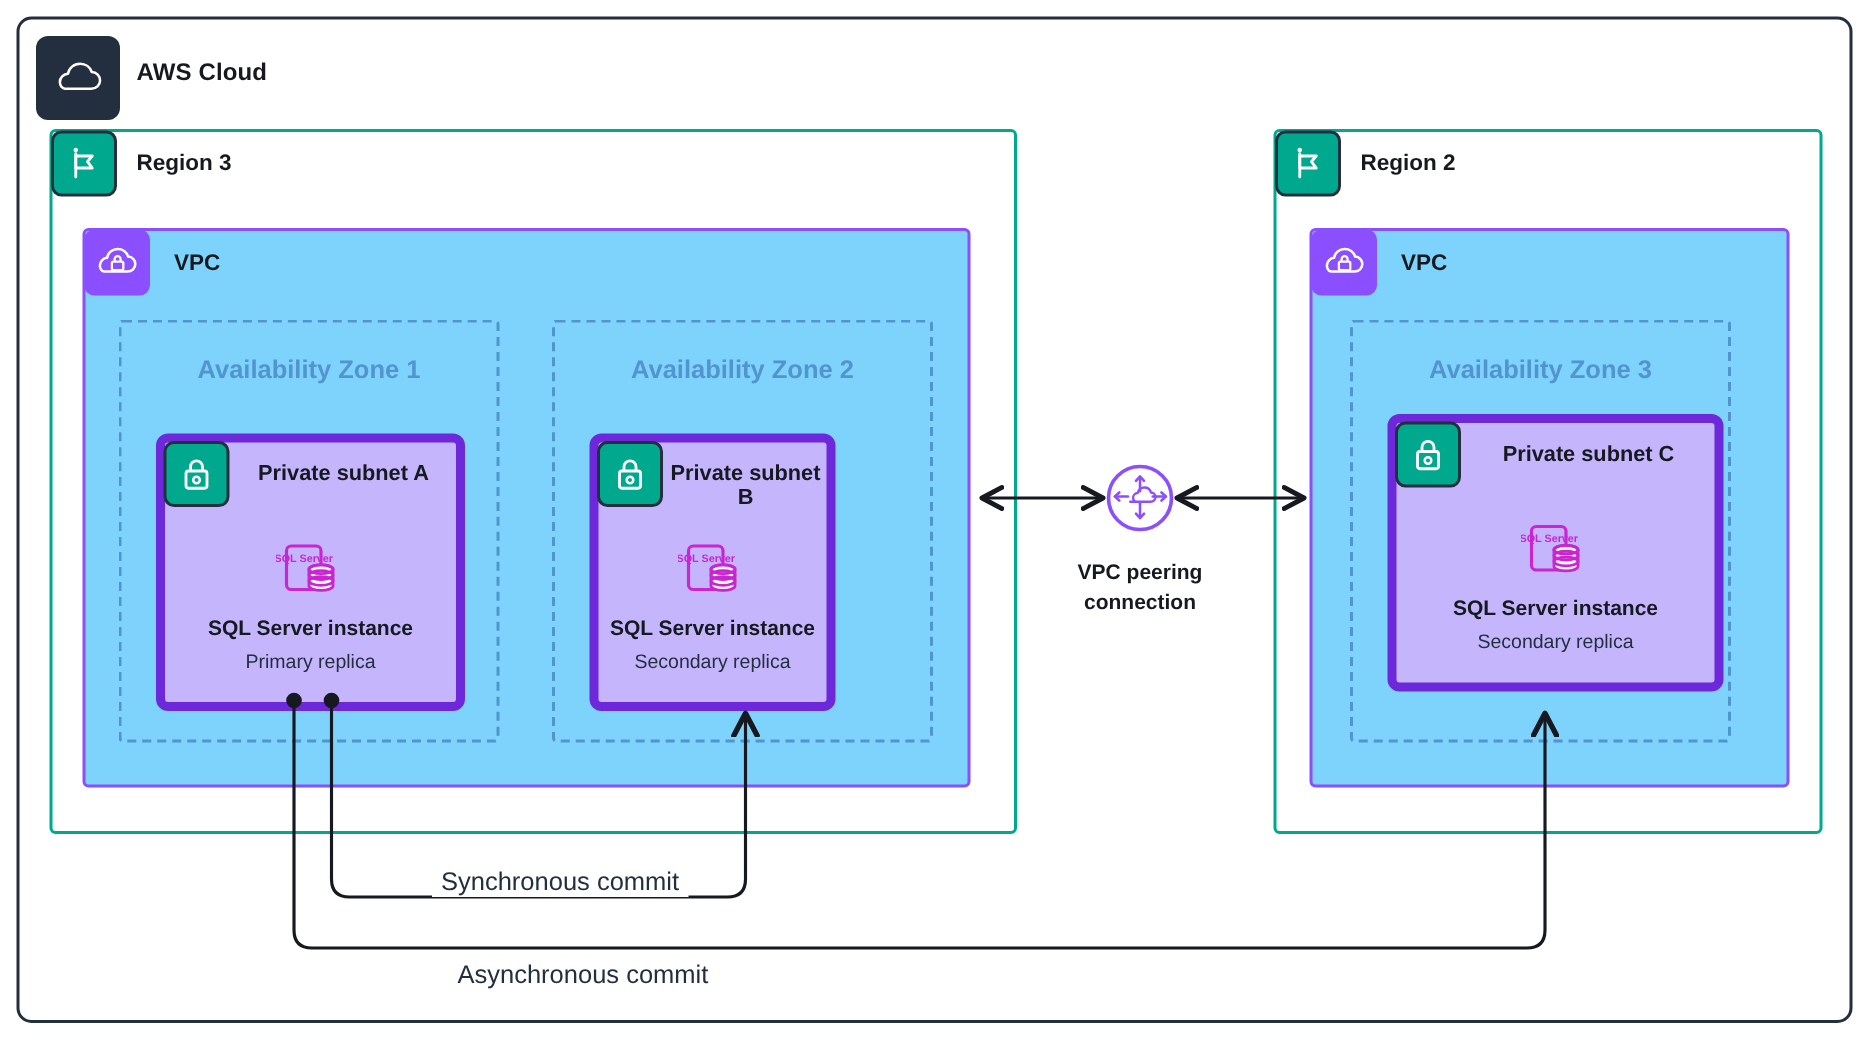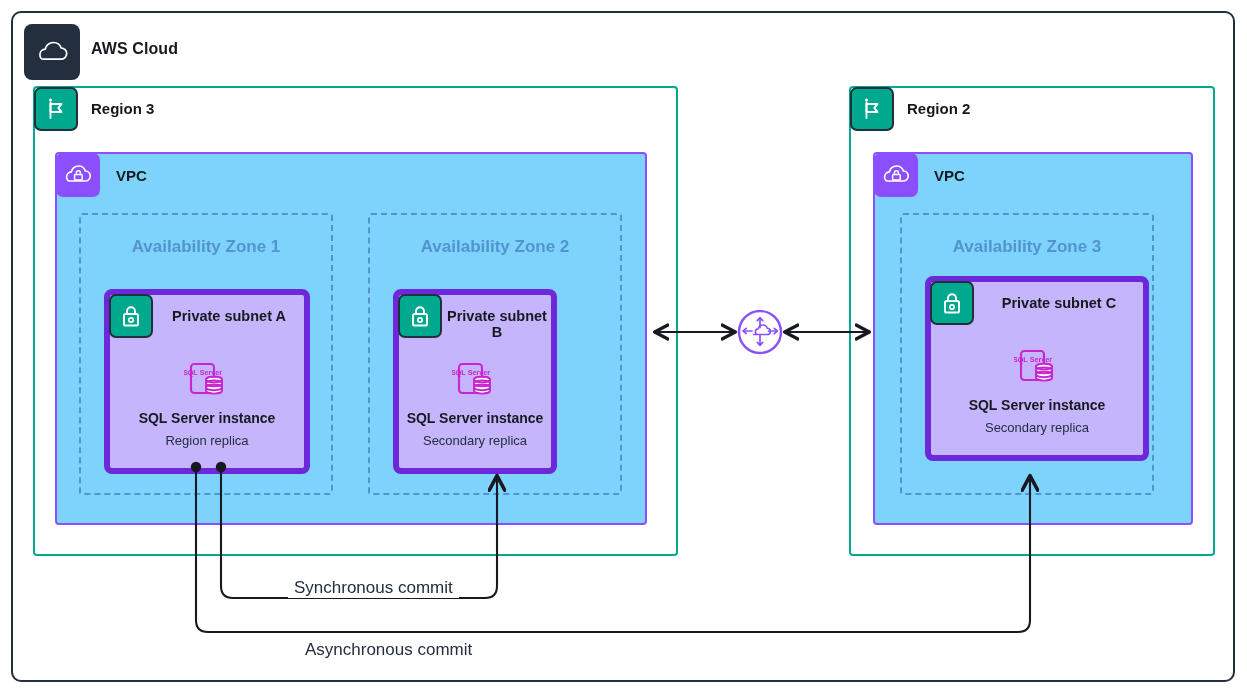--- a/index.html
+++ b/index.html
@@ -176,21 +176,21 @@
         <g fill="#ffffff" stroke="#c925d1" stroke-width="1.9">
           <ellipse cx="30" cy="22.5" rx="8" ry="2.9"></ellipse>
           <path d="M22 22.5v11.2c0 1.6 3.6 2.9 8 2.9s8-1.3 8-2.9V22.5" fill="#ffffff"></path>
           <ellipse cx="30" cy="26.4" rx="8" ry="2.9" fill="none"></ellipse>
           <ellipse cx="30" cy="30.3" rx="8" ry="2.9" fill="none"></ellipse>
           <ellipse cx="30" cy="22.5" rx="8" ry="2.9" fill="none"></ellipse>
         </g>
       </svg>
     </div>
     <div class="instance-name">SQL Server instance</div>
-    <div class="instance-role">Region replica</div>
+    <div class="instance-role">Primary replica</div>
   </div>
 
   <div class="subnet" id="subnet-b">
     <div class="subnet-icon">
       <svg width="24" height="26" viewBox="0 0 24 26" aria-hidden="true">
         <rect x="5" y="11" width="14" height="11.5" rx="1.6" fill="none" stroke="#ffffff" stroke-width="1.9"></rect>
         <path d="M8 11V8.2a4 4 0 0 1 8 0V11" fill="none" stroke="#ffffff" stroke-width="1.9"></path>
         <circle cx="12" cy="17" r="2.2" fill="none" stroke="#ffffff" stroke-width="1.7"></circle>
       </svg>
     </div>
@@ -268,17 +268,21 @@
     </g>
 
     <circle cx="196" cy="467" r="5.2" fill="#16191f"></circle>
     <circle cx="221" cy="467" r="5.2" fill="#16191f"></circle>
 
     <path d="M221 467 V586 Q221 598 233 598 H485 Q497 598 497 586 V476" fill="none" stroke="#16191f" stroke-width="2.1" marker-end="url(#arrowEnd)"></path>
 
     <path d="M196 467 V620 Q196 632 208 632 H1018 Q1030 632 1030 620 V476" fill="none" stroke="#16191f" stroke-width="2.1" marker-end="url(#arrowEnd)"></path>
   </svg>
 
+  <div class="peer-label">
+    <span>VPC peering</span><br>
+    <span>connection</span>
+  </div>
 
   <div class="commit-label" id="sync-label">Synchronous commit</div>
   <div class="commit-label" id="async-label">Asynchronous commit</div>
 
 </div>
 
 </body></html>

